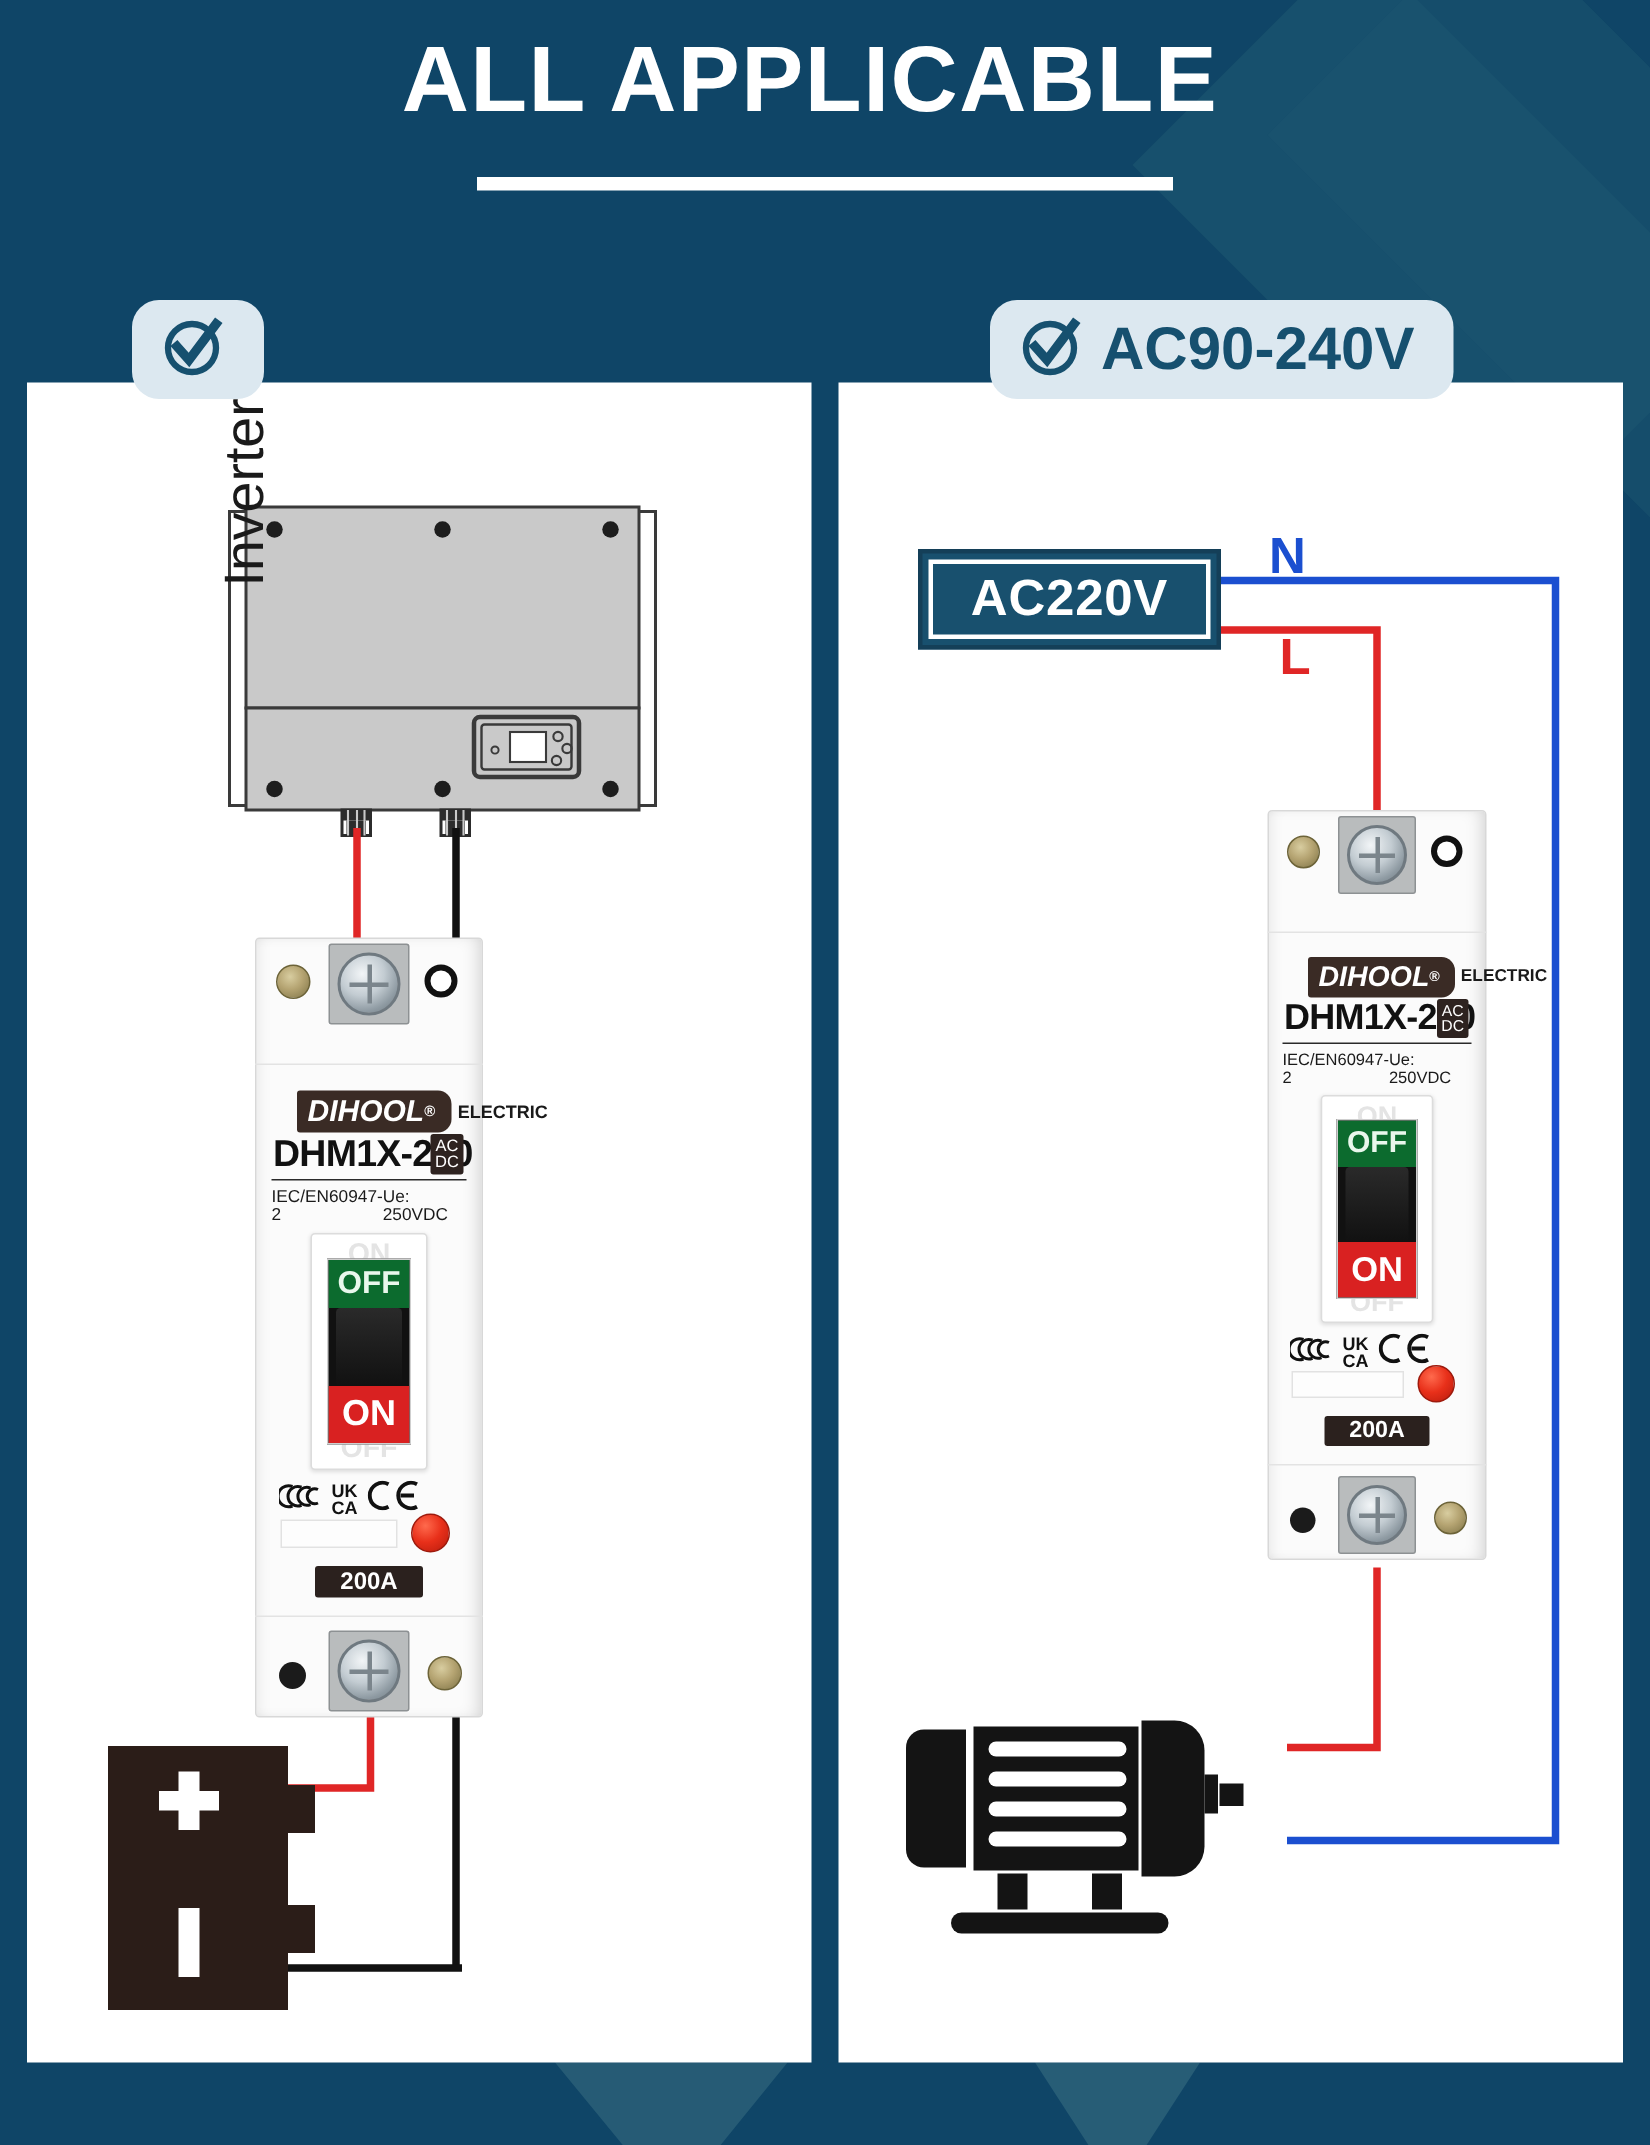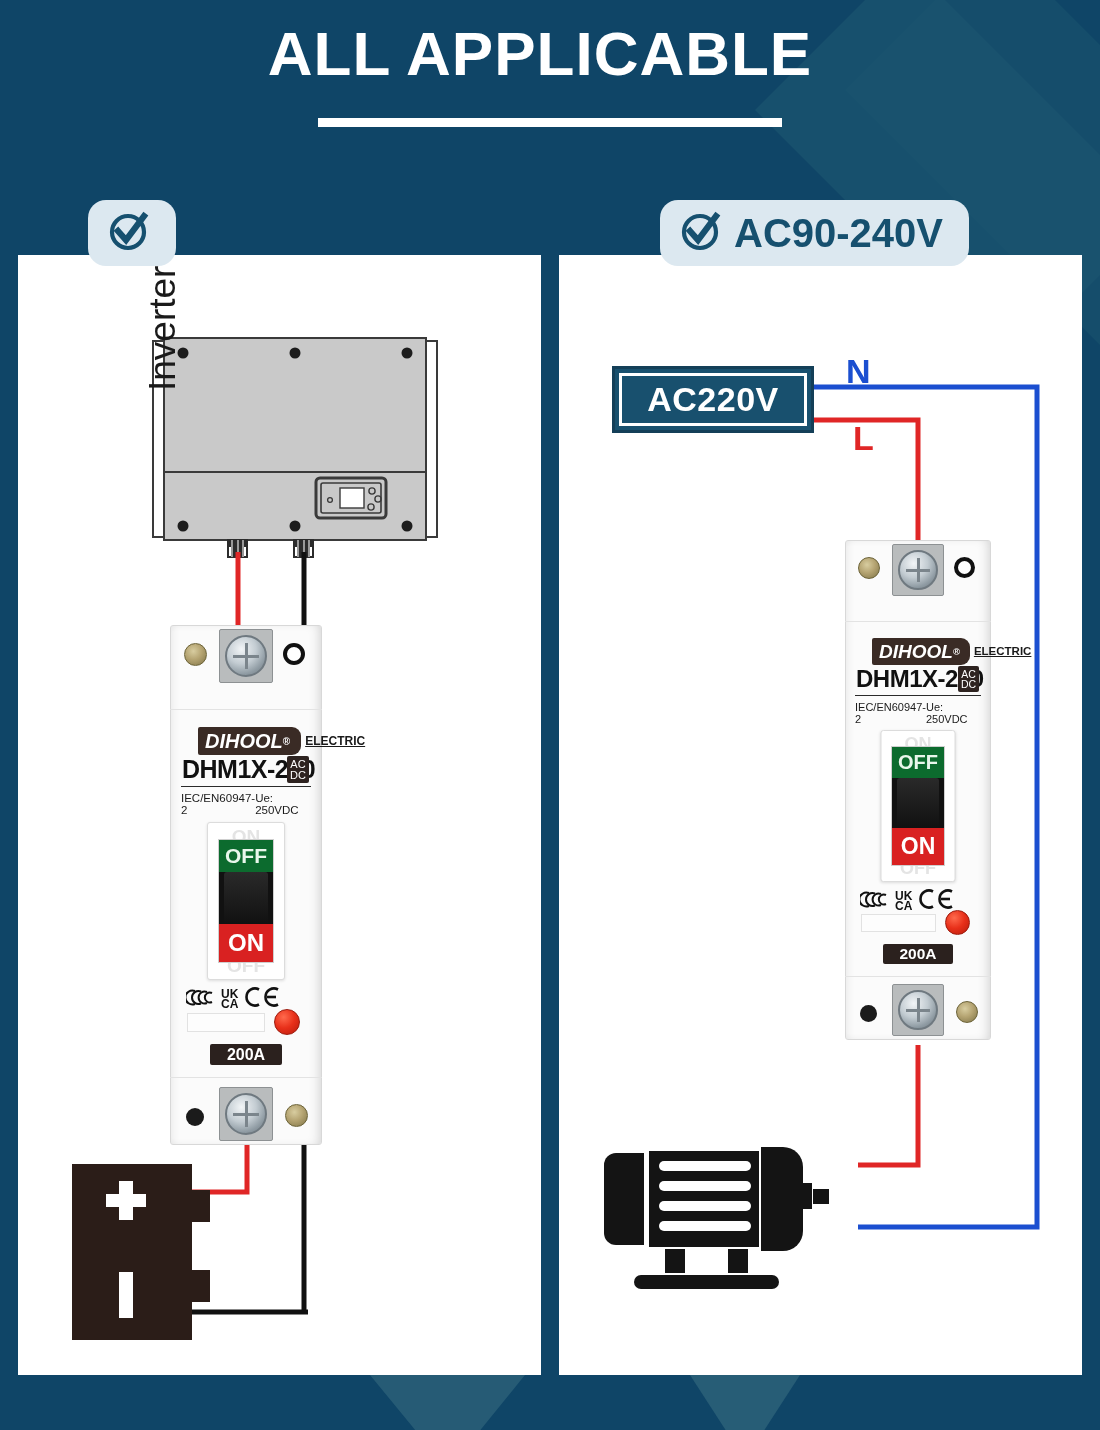--- a/index.html
+++ b/index.html
@@ -218,21 +218,20 @@
     display: flex;
     align-items: center;
     border-radius: 2px 9px 9px 2px;
     font-family: "Liberation Sans", sans-serif;
   }
   .brand-sup { font-size: 0.5em; vertical-align: super; font-style: normal; }
   .brand-electric {
     color: #1a1a1a;
     font-weight: bold;
     font-family: "Liberation Sans", sans-serif;
-    text-decoration: underline;
   }
   .brk-model {
     position: absolute;
     color: #111111;
     font-weight: bold;
     letter-spacing: -0.5px;
     font-family: "Liberation Sans", sans-serif;
   }
   .acdc-box {
     position: absolute;

